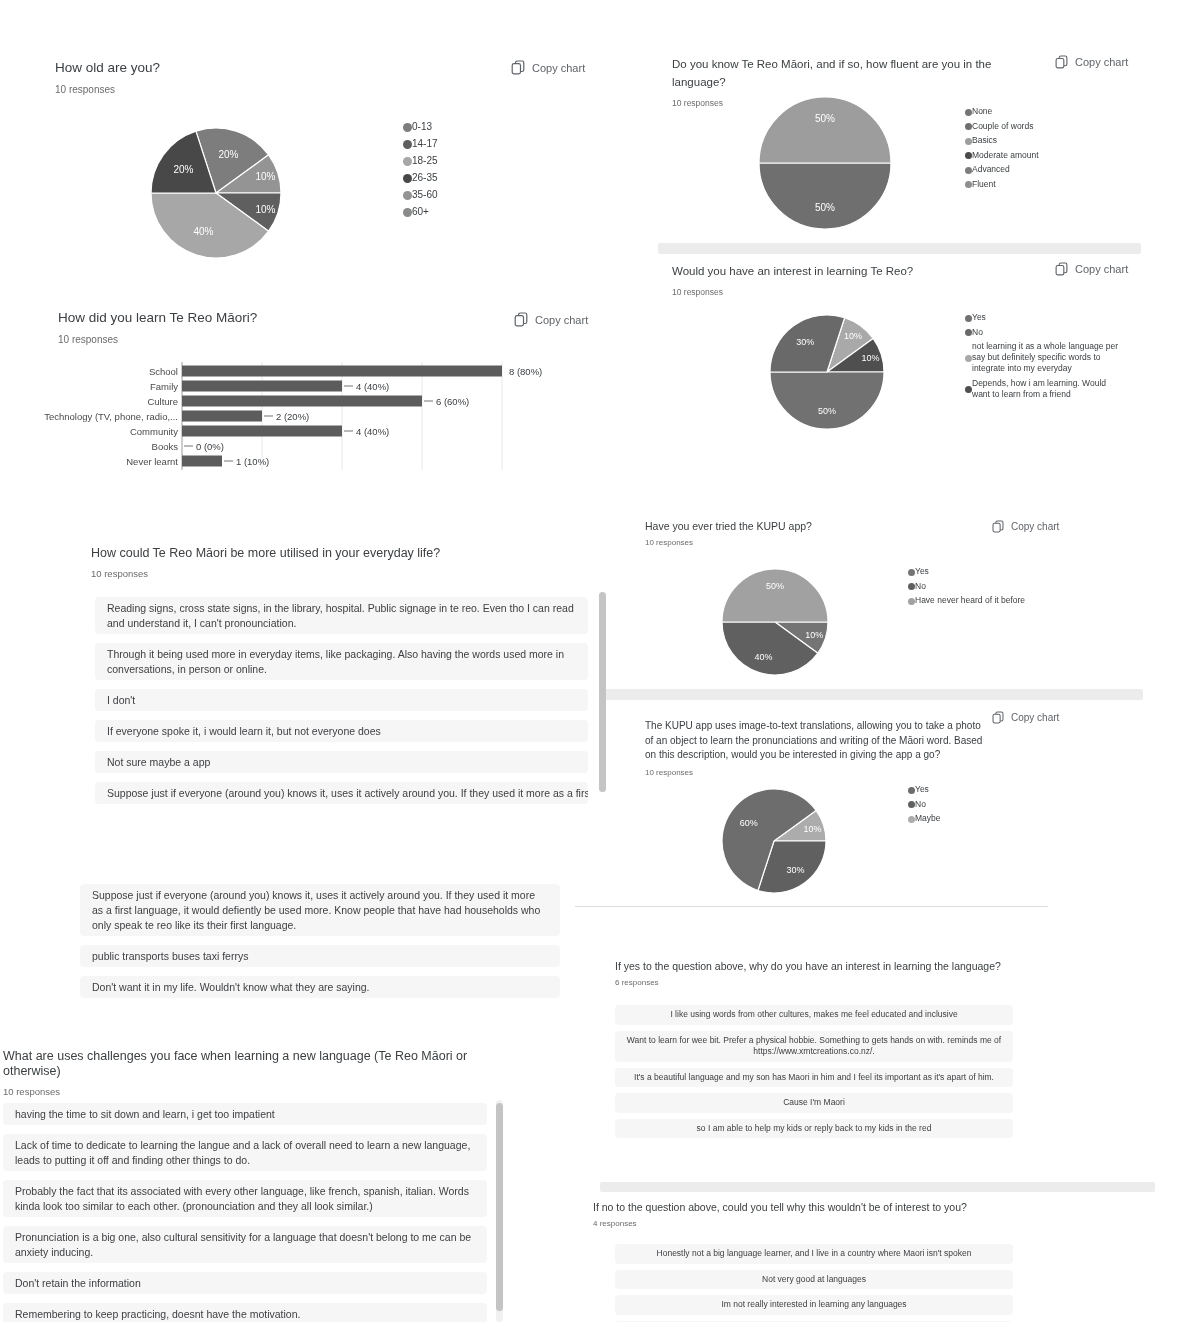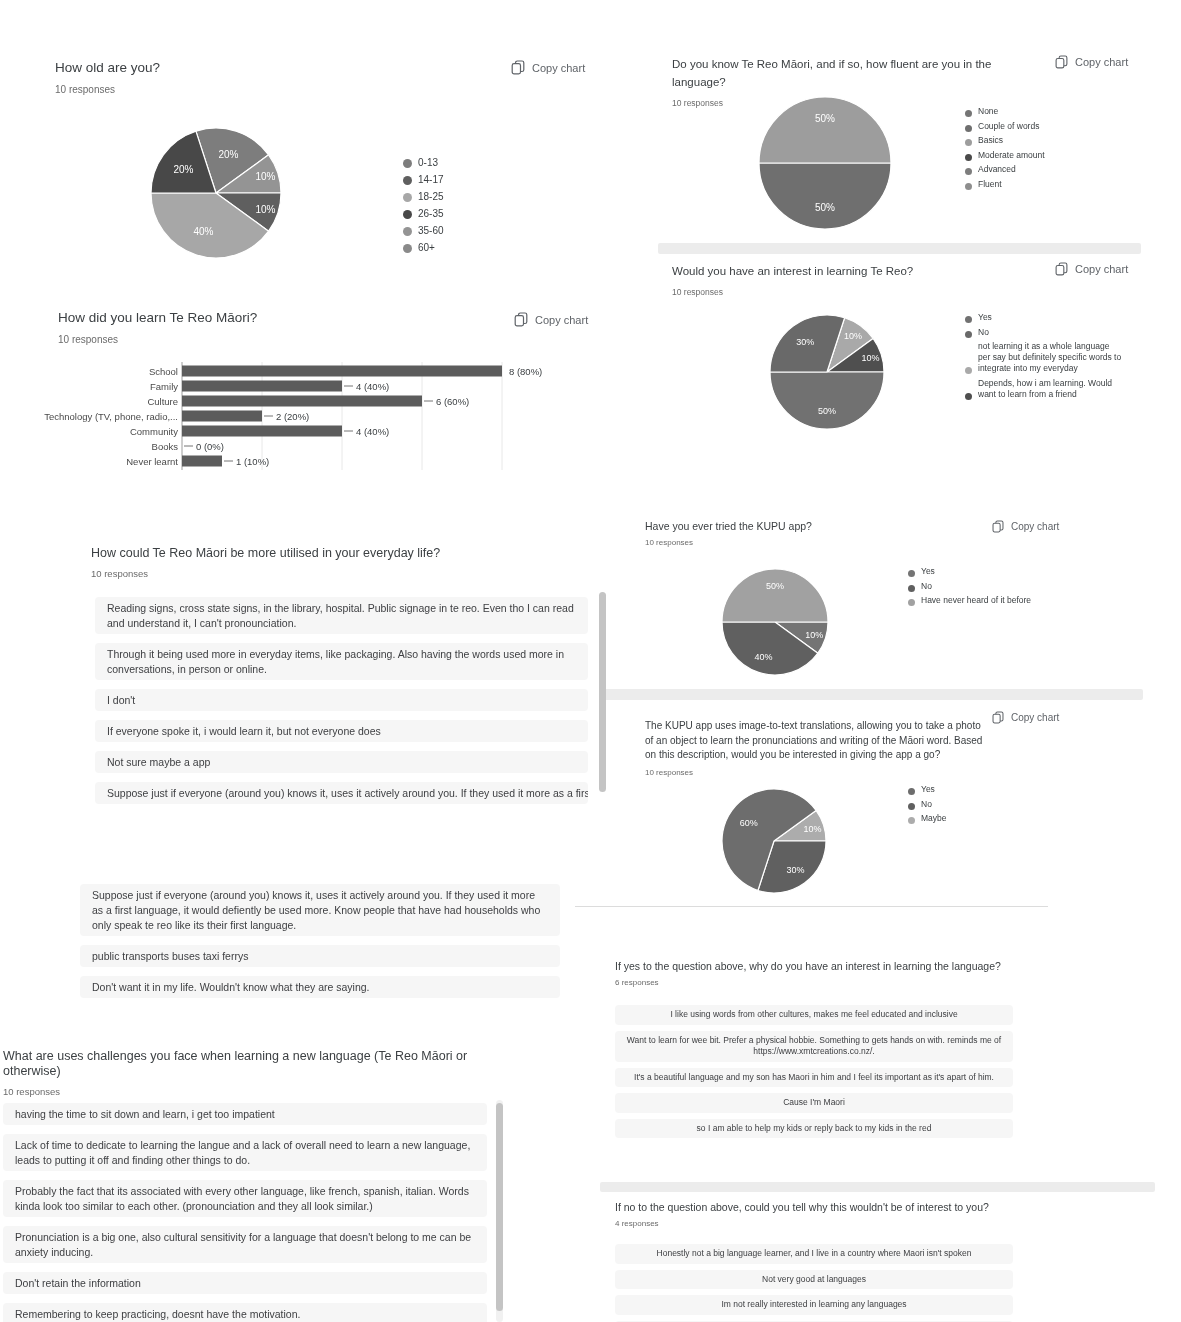--- a/index.html
+++ b/index.html
@@ -13,21 +13,21 @@
   .title-xs{font-size:10.5px;line-height:13px;color:#3c4043;}
   .title-f{font-size:10px;line-height:14.5px;color:#3c4043;width:345px;}
   .sub-lg{font-size:10px;color:#6b6b6b;margin-top:8px;}
   .sub-md{font-size:9.5px;color:#6b6b6b;margin-top:7px;}
   .sub-sm{font-size:8.5px;color:#6b6b6b;margin-top:7px;}
   .sub-xs{font-size:8px;color:#6b6b6b;margin-top:5px;}
   
   .copy-btn{display:flex;align-items:center;gap:7px;cursor:pointer;color:#5f6368;font-size:11px;}
   .copy-btn svg{display:block;}
   
-  .legend-item{display:flex;align-items:flex-end;gap:6px;margin-bottom:5.5px;}
+  .legend-item{display:flex;align-items:center;margin-bottom:5.5px;}
   .legend-lg .legend-item{margin-bottom:6px;}
   .legend-lg{font-size:10px;color:#3c4043;}
   .legend-sm{font-size:8.5px;color:#3c4043;line-height:11px;}
   .legend-sm .legend-item{margin-bottom:3.5px;}
   .legend-wrap{width:158px;}
   .dot{border-radius:50%;flex:0 0 auto;margin-top:1px;}
   .legend-lg .dot{width:9px;height:9px;}
   .legend-sm .dot{width:7px;height:7px;}
   
   .resp-row{background:#f6f6f6;border-radius:4px;color:#3f4043;}
@@ -64,21 +64,21 @@
         <text x="12.5" y="-38.3" fill="#ffffff" font-size="10" text-anchor="middle" dominant-baseline="central">20%</text>
         <path d="M0 0 L52.59 -38.21 A65 65 0 0 1 65.00 -0.00 Z" fill="#949494" stroke="#ffffff" stroke-width="1.2" stroke-linejoin="round"></path>
         <text x="49.5" y="-16.1" fill="#ffffff" font-size="10" text-anchor="middle" dominant-baseline="central">10%</text>
         <path d="M0 0 L65.00 -0.00 A65 65 0 0 1 52.59 38.21 Z" fill="#5f5f5f" stroke="#ffffff" stroke-width="1.2" stroke-linejoin="round"></path>
         <text x="49.5" y="16.1" fill="#ffffff" font-size="10" text-anchor="middle" dominant-baseline="central">10%</text>
         <path d="M0 0 L52.59 38.21 A65 65 0 0 1 -65.00 0.00 Z" fill="#a7a7a7" stroke="#ffffff" stroke-width="1.2" stroke-linejoin="round"></path>
         <text x="-12.5" y="38.3" fill="#ffffff" font-size="10" text-anchor="middle" dominant-baseline="central">40%</text>
         <path d="M0 0 L-65.00 0.00 A65 65 0 0 1 -20.09 -61.82 Z" fill="#484848" stroke="#ffffff" stroke-width="1.2" stroke-linejoin="round"></path>
         <text x="-32.6" y="-23.7" fill="#ffffff" font-size="10" text-anchor="middle" dominant-baseline="central">20%</text>
       </svg></div>
-  <div class="abs legend-lg" style="left:403px;top:121px;margin-top:36px;">
+  <div class="abs legend-lg" style="left:403px;top:121px;">
       <div class="legend-item">
         <span class="dot" style="background: rgb(125, 125, 125);"></span>
         <span>0-13</span>
       </div>
       <div class="legend-item">
         <span class="dot" style="background: rgb(95, 95, 95);"></span>
         <span>14-17</span>
       </div>
       <div class="legend-item">
         <span class="dot" style="background: rgb(167, 167, 167);"></span>
@@ -352,21 +352,21 @@
   <div class="abs rows-sm" style="left:615px;top:1005px;width:398px;">
       <div class="resp-row">I like using words from other cultures, makes me feel educated and inclusive</div>
       <div class="resp-row">Want to learn for wee bit. Prefer a physical hobbie. Something to gets hands on with. reminds me of https://www.xmtcreations.co.nz/.</div>
       <div class="resp-row">It's a beautiful language and my son has Maori in him and I feel its important as it's apart of him.</div>
       <div class="resp-row">Cause I'm Maori</div>
       <div class="resp-row">so I am able to help my kids or reply back to my kids in the red</div>
     </div>
 
   <div class="abs divider" style="left:600px;top:1182px;width:555px;height:10px;"></div>
 
-  <div class="abs" style="left:615px;top:1201px;width:420px;">
+  <div class="abs" style="left:593px;top:1201px;width:420px;">
     <div class="title-xs">If no to the question above, could you tell why this wouldn't be of interest to you?</div>
     <div class="sub-xs">4 responses</div>
   </div>
   <div class="abs rows-sm" style="left:615px;top:1244px;width:398px;">
       <div class="resp-row">Honestly not a big language learner, and I live in a country where Maori isn't spoken</div>
       <div class="resp-row">Not very good at languages</div>
       <div class="resp-row">Im not really interested in learning any languages</div>
       <div class="resp-row">&nbsp;</div>
     </div>
 

